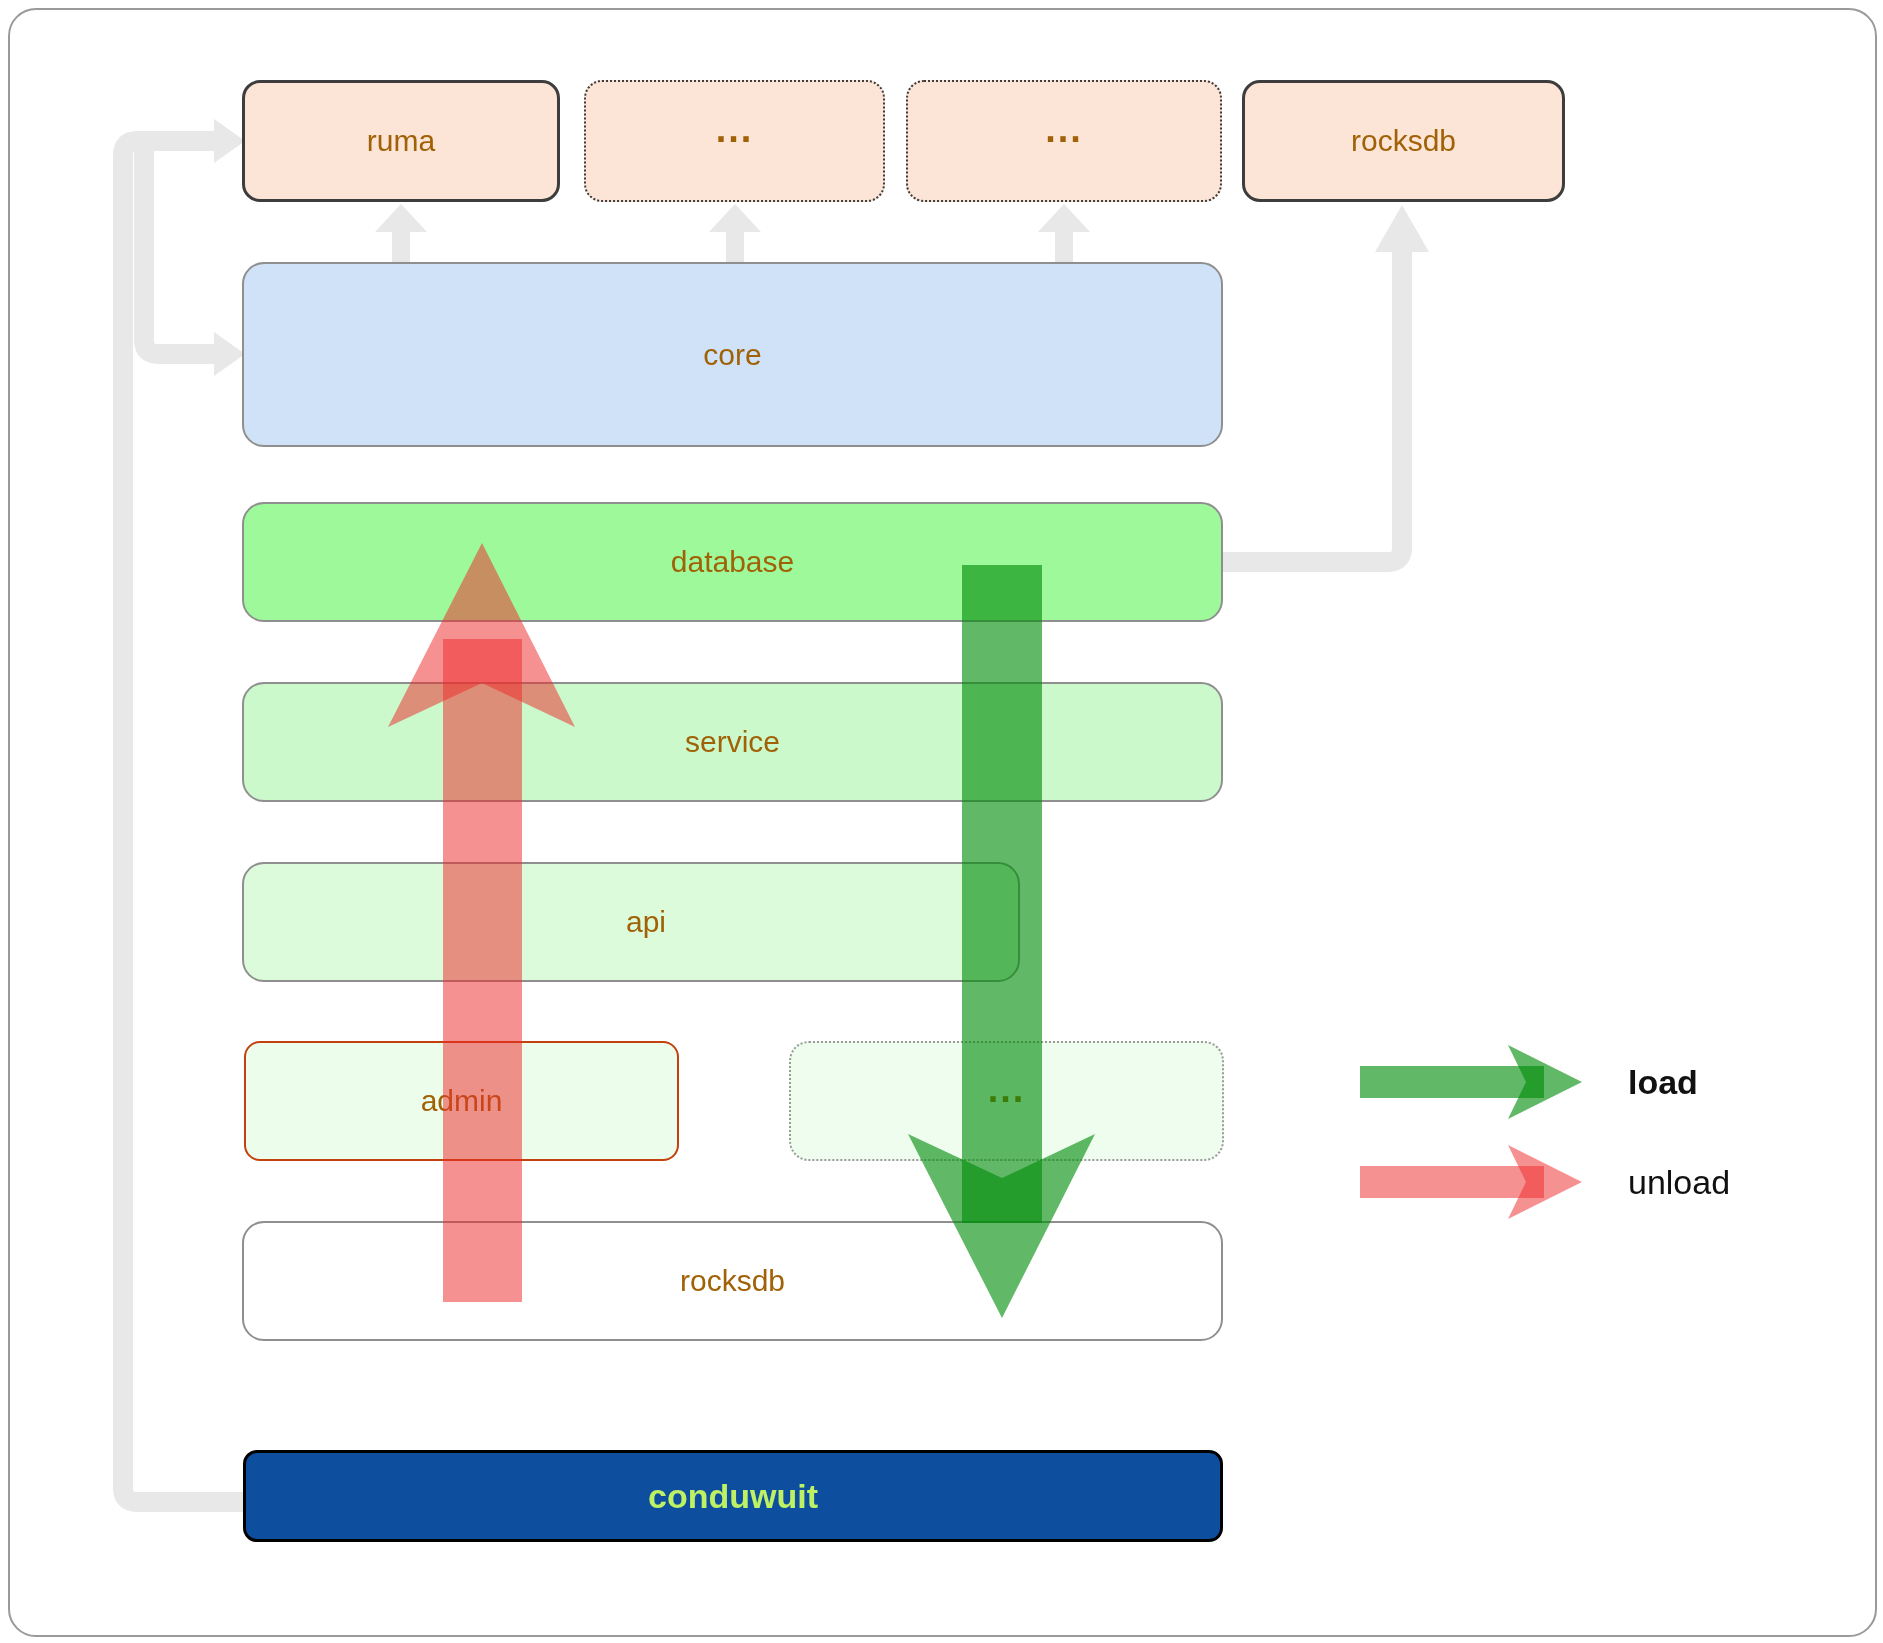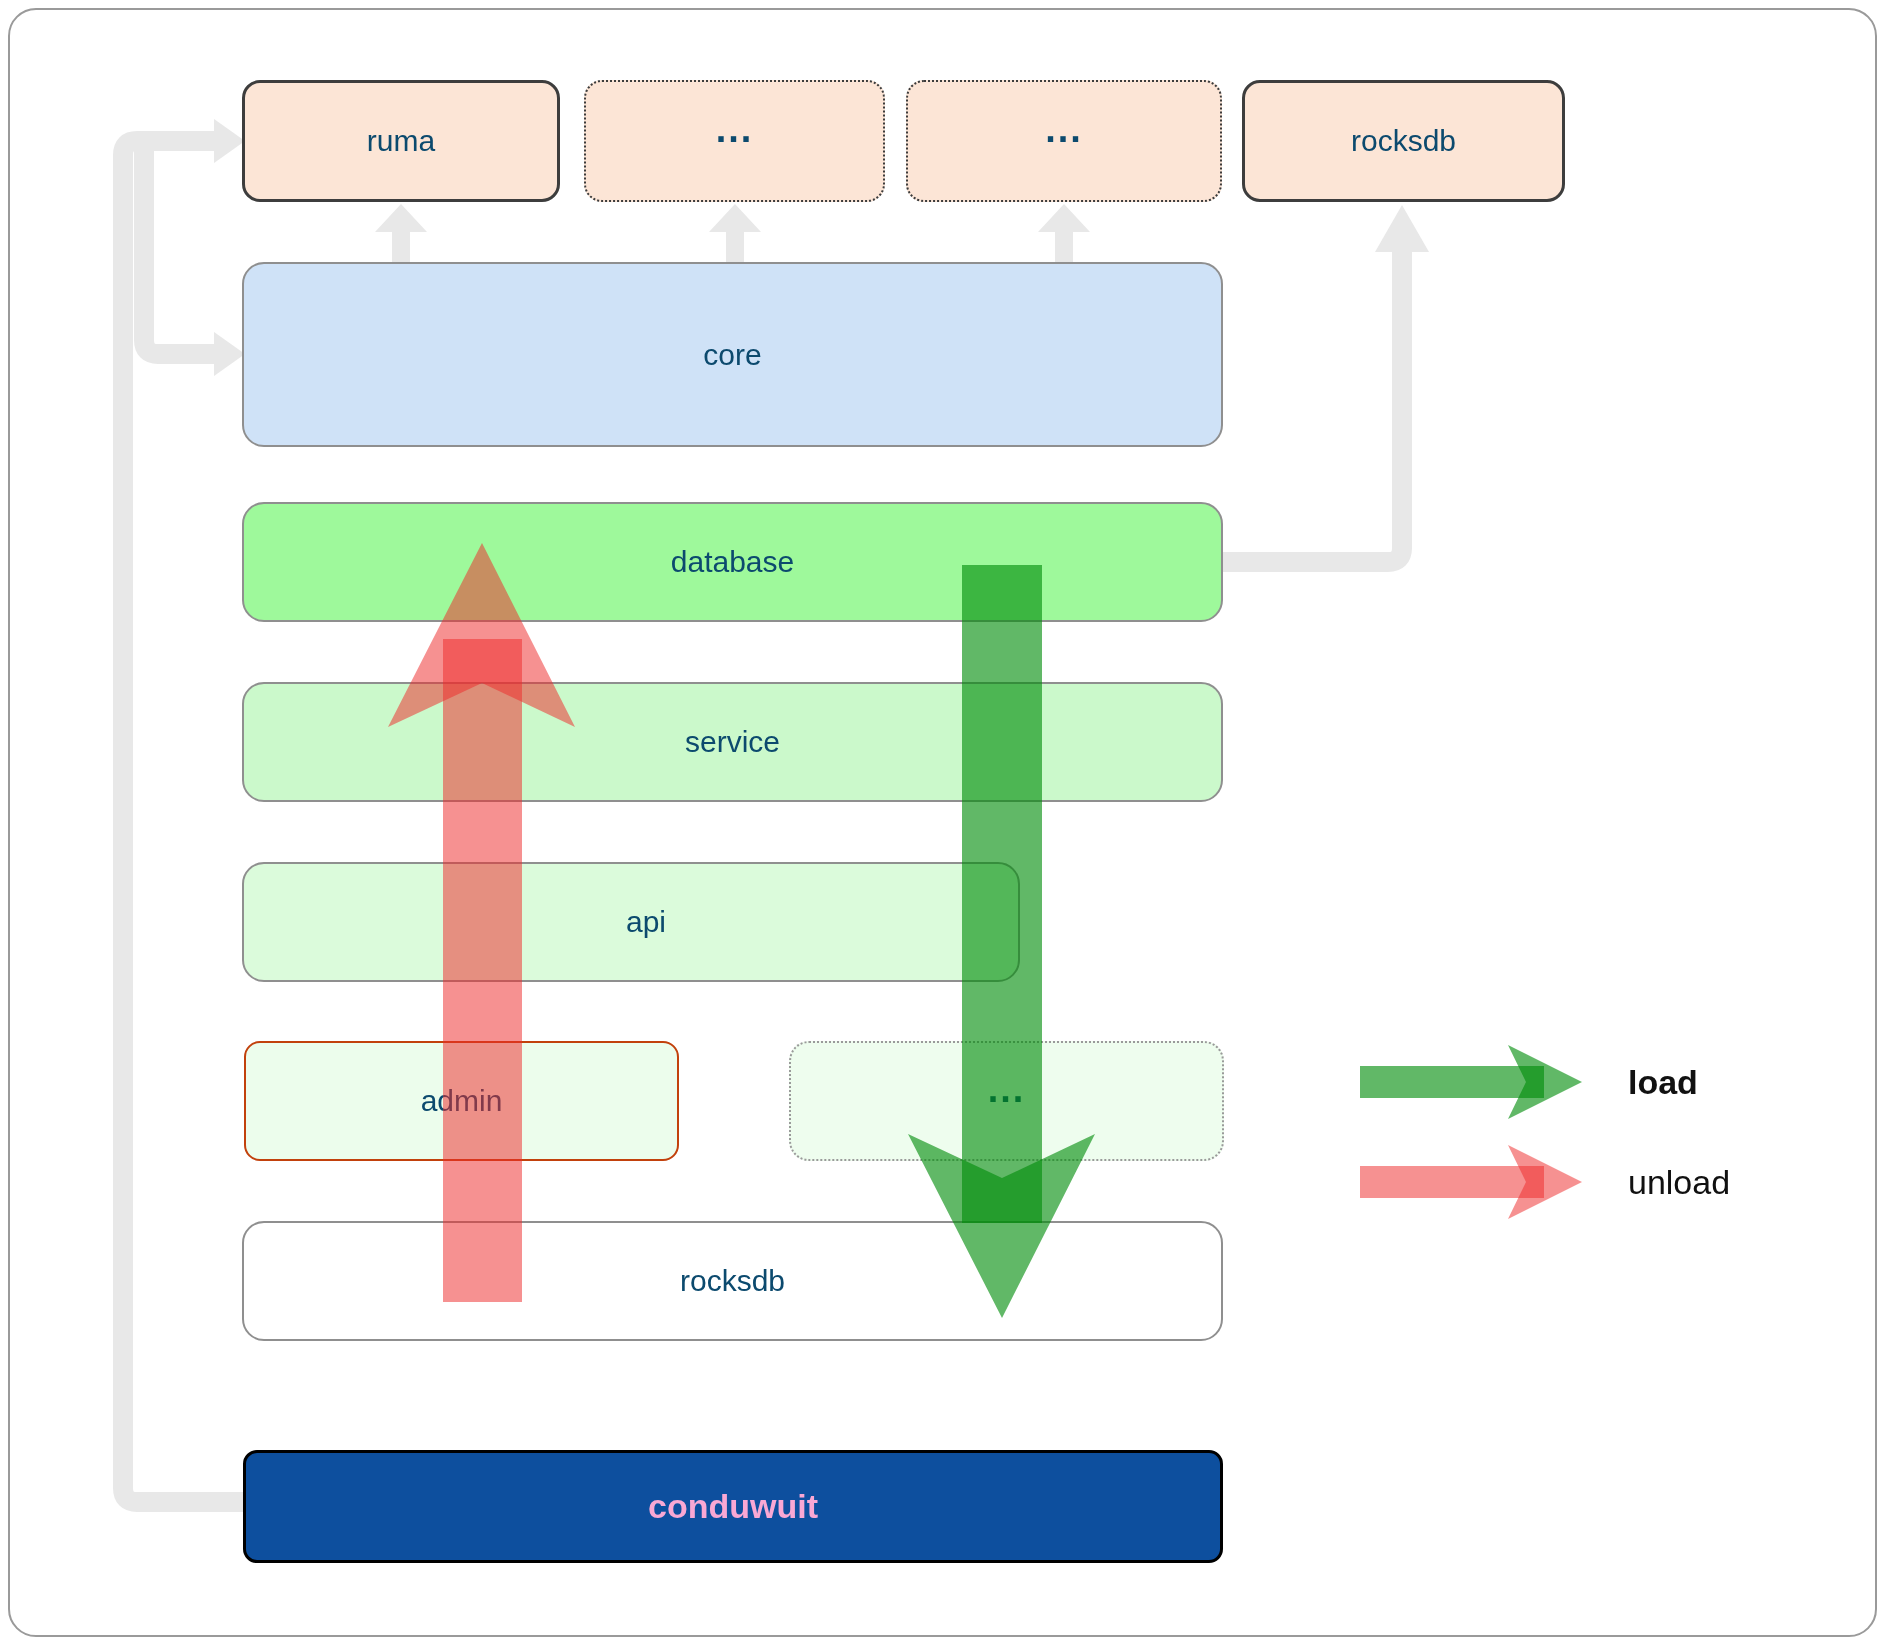--- a/index.html
+++ b/index.html
@@ -1,42 +1,42 @@
 <!DOCTYPE html>
 <html><head>
 <meta charset="utf-8">
 <style>
   html,body{margin:0;padding:0;background:#fff;}
   #stage{position:relative;width:1883px;height:1643px;background:#ffffff;
          font-family:"Liberation Sans", sans-serif;overflow:hidden;}
   .outer-border{position:absolute;left:8px;top:8px;width:1865px;height:1625px;
                 border:2px solid #9a9a9a;border-radius:28px;}
   .box{position:absolute;display:flex;align-items:center;justify-content:center;
-       box-sizing:border-box;color:#0c4a6e;font-size:30px;z-index:2;}
+       box-sizing:border-box;color:#a16207;font-size:30px;z-index:2;}
   .lbl{white-space:nowrap;}
   .peach{background:#fce5d6;border-radius:18px;}
   .solid-dark{border:3px solid #3d3d3d;}
   .dotted-dark{border:2px dotted #3c3c3c;}
   .bigbox{border:2px solid #8f8f8f;border-radius:22px;}
   .ellipsis .lbl{font-weight:700;font-size:38px;letter-spacing:2px;transform:translateY(-12px);}
   #box-ruma{left:242px;top:80px;width:318px;height:122px;}
   #box-e1{left:584px;top:80px;width:301px;height:122px;}
   #box-e2{left:906px;top:80px;width:316px;height:122px;}
   #box-rocksdb{left:1242px;top:80px;width:323px;height:122px;}
   #box-core{left:242px;top:262px;width:981px;height:185px;background:#cfe2f7;}
   #box-database{left:242px;top:502px;width:981px;height:120px;background:#9ef99b;}
   #box-service{left:242px;top:682px;width:981px;height:120px;background:#cbf9cb;}
   #box-api{left:242px;top:862px;width:778px;height:120px;background:#dbfbdb;padding-left:30px;}
   #box-admin{left:244px;top:1041px;width:435px;height:120px;background:#ecfdec;
              border:2px solid #c2410c;border-radius:16px;}
   #box-e3{left:789px;top:1041px;width:435px;height:120px;background:#eefdee;
           border:2px dotted #9a9a9a;border-radius:20px;}
   #box-router{left:242px;top:1221px;width:981px;height:120px;background:#ffffff;}
-  #box-conduwuit{left:243px;top:1450px;width:980px;height:113px;background:#0d4f9e;
-                 border:3px solid #000;border-radius:14px;color:#f9a8d4;
+  #box-conduwuit{left:243px;top:1450px;width:980px;height:92px;background:#0d4f9e;
+                 border:3px solid #000;border-radius:14px;color:#bef264;
                  font-size:34px;font-weight:600;}
   svg.layer{position:absolute;left:0;top:0;}
   #svg-under{z-index:1;}
   #svg-over{z-index:3;}
   #legend{position:absolute;left:1322px;top:922px;width:460px;height:360px;
           background:#efefef;border:3px solid #4a4a4a;box-sizing:border-box;z-index:2;}
   #legend-title{position:absolute;left:0;top:30px;width:100%;text-align:center;
                 font-size:42px;color:#000;}
   .legend-label{position:absolute;font-size:34px;color:#111;z-index:4;}
   #legend-load-label{left:1628px;top:1082px;transform:translateY(-50%);font-weight:bold;}

